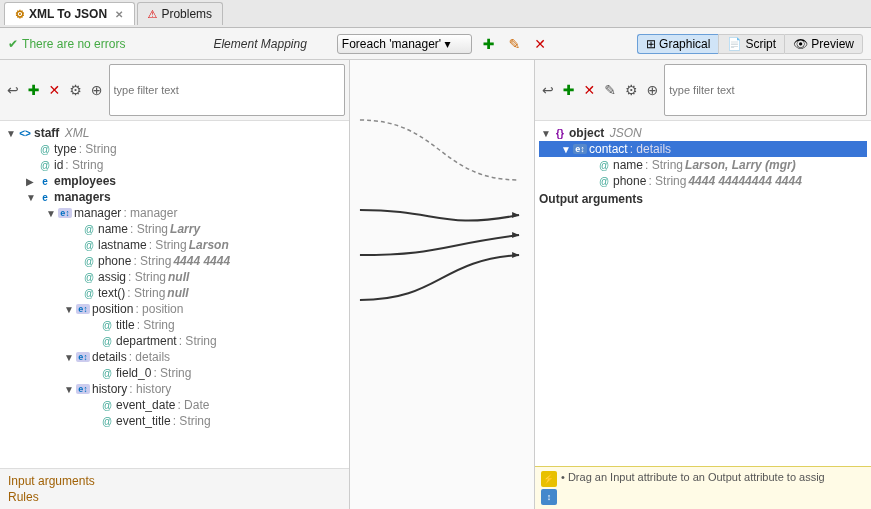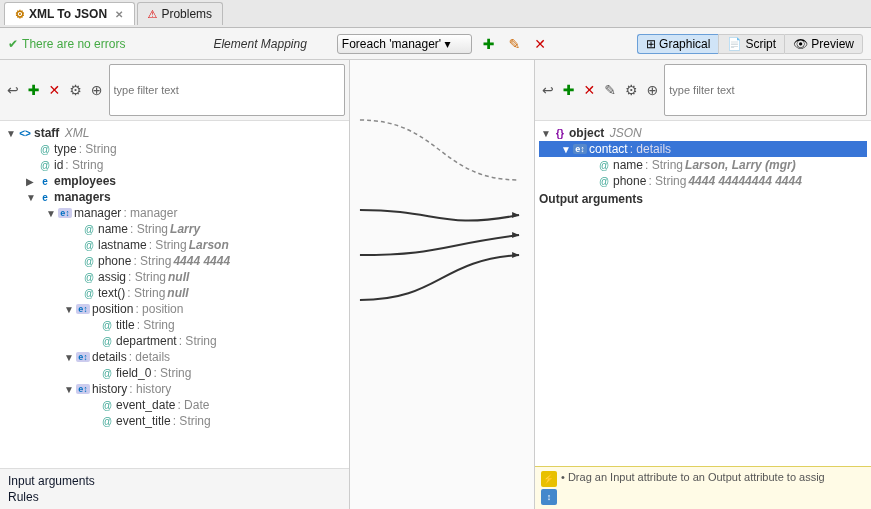--- a/index.html
+++ b/index.html
@@ -73,21 +73,21 @@
     .node-icon { font-size: 10px; width: 14px; text-align: center; }
     .xml-tag { color: #0070c0; font-weight: bold; }
     .json-tag { color: #8000a0; font-weight: bold; }
     .elem-icon { color: #0070c0; }
     .attr-icon { color: #4a9; }
     .node-label { color: #333; }
     .node-type { color: #888; }
     .node-value { color: #888; font-style: italic; font-weight: bold; }
 
     .bottom-links { padding: 4px 8px; border-top: 1px solid #ddd; background: #f5f5f5; }
-    .bottom-links a { display: block; color: #0f172a; text-decoration: none; font-size: 12px; padding: 1px 0; }
+    .bottom-links a { display: block; color: #a16207; text-decoration: none; font-size: 12px; padding: 1px 0; }
 
     
     .middle-panel { width: 185px; min-width: 185px; border-right: 1px solid #ccc; background: #fafafa; display: flex; align-items: center; justify-content: center; position: relative; }
     .mapping-lines { width: 100%; height: 100%; position: relative; }
     .mapping-lines svg { width: 100%; height: 100%; }
 
     
     .right-panel { flex: 1; background: #fff; display: flex; flex-direction: column; }
     .hint-bar { background: #fffbe6; border-top: 1px solid #e0d060; padding: 4px 6px; font-size: 11px; color: #555; display: flex; flex-direction: column; gap: 2px; }
     .hint-row { display: flex; align-items: flex-start; gap: 4px; }

